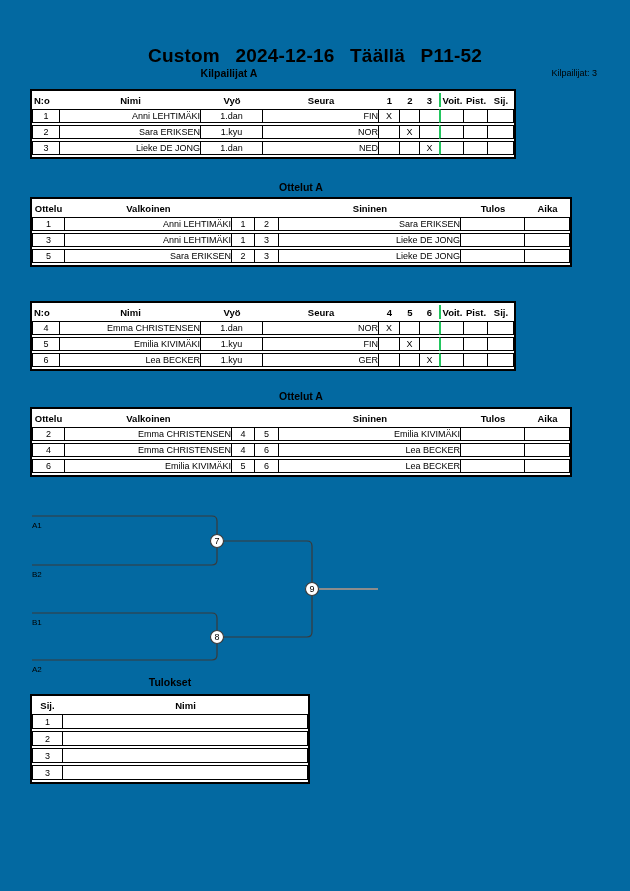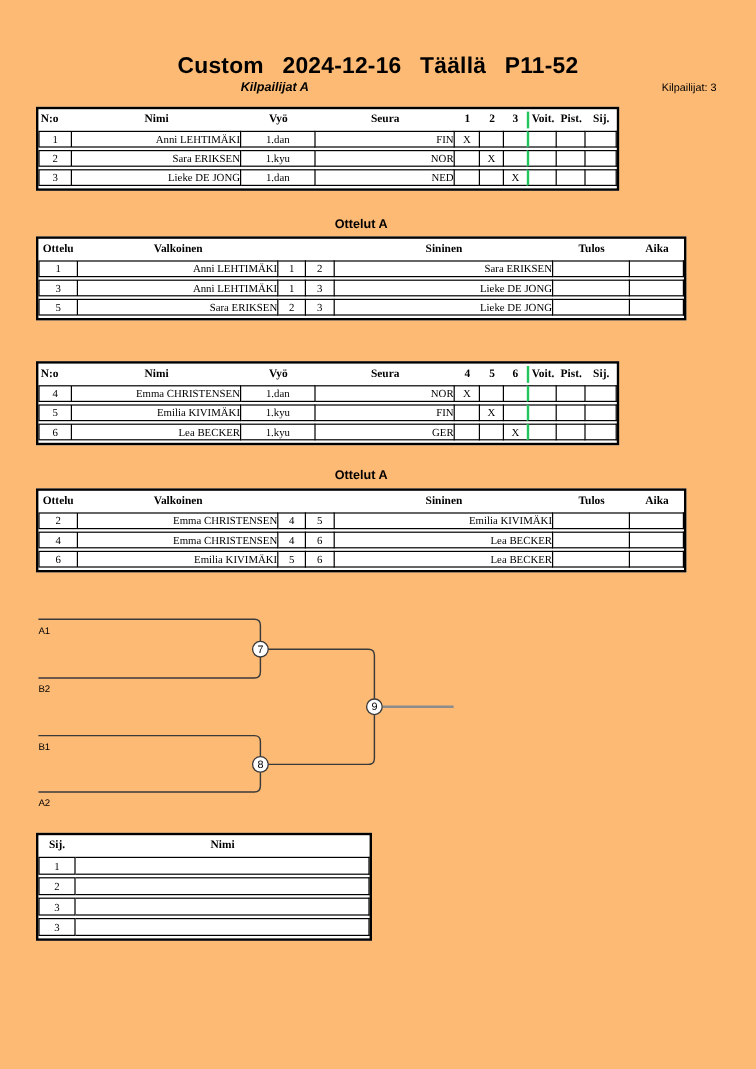--- a/index.html
+++ b/index.html
@@ -1,40 +1,40 @@
 <!DOCTYPE html>
 <html><head>
 <meta charset="utf-8">
 <style>
   * { box-sizing: border-box; margin: 0; padding: 0; }
   html,body { background:#fff; }
   body { font-family:"Liberation Sans", sans-serif; color:#000; }
-  .page { position:relative; width:630px; height:891px; background:#fdba74; overflow:hidden; }
+  .page { position:relative; width:630px; height:891px; background:#0369a1; overflow:hidden; }
 
   .doc-title {
     position:absolute; top:45px; left:0; width:630px;
     text-align:center; font-size:19px; font-weight:bold; word-spacing:10px;
     letter-spacing:0.2px;
   }
   .sec-title { position:absolute; font-weight:bold; font-size:10.5px; text-align:center; }
-  .t-pool-a { top:67px; left:30px; width:398px;font-style:italic; }
+  .t-pool-a { top:67px; left:30px; width:398px; }
   .t-match-a { top:181px; left:30px; width:542px; }
   .t-pool-b { top:285px; left:30px; width:398px; }
   .t-match-b { top:390px; left:30px; width:542px; }
   .t-results { top:676px; left:30px; width:280px; }
   .comp-count { position:absolute; top:68px; left:450px; width:147px; text-align:right; font-size:9px; }
 
   .tbl-wrap { position:absolute; border:2px solid #000; background:#fff; }
   .w-pool-a { left:30px; top:89px;  width:486px; }
   .w-match-a{ left:30px; top:197px; width:542px; }
   .w-pool-b { left:30px; top:301px; width:486px; }
   .w-match-b{ left:30px; top:407px; width:542px; }
   .w-results{ left:30px; top:694px; width:280px; }
 
-  table { border-collapse:separate; border-spacing:0 2px; width:100%; table-layout:fixed;font-family:Liberation Serif, serif; }
+  table { border-collapse:separate; border-spacing:0 2px; width:100%; table-layout:fixed; }
   th { border:none; font-weight:bold; font-size:9.5px; height:14px; text-align:center;
        white-space:nowrap; overflow:hidden; }
   td { border:1px solid #000; font-size:9px; height:14px; text-align:center;
        white-space:nowrap; overflow:hidden; vertical-align:middle; }
   td:not(:first-child) { border-left:none; }
   td.l { text-align:right; padding-left:7px; }
   th.l { text-align:left; padding-left:2px; }
   td.nr { border-right:none; }
   td.tl, th.tl { border-left:2px solid #22c55e; }
   .w-results td { height:15px; }
@@ -312,20 +312,21 @@
     <g>
       <circle cx="192" cy="131" r="6.5" fill="#fff" stroke="#3a3a3a" stroke-width="1.1"></circle>
       <text x="192" y="134" font-size="9" fill="#000" text-anchor="middle">8</text>
     </g>
     <g>
       <circle cx="287" cy="83" r="6.5" fill="#fff" stroke="#3a3a3a" stroke-width="1.1"></circle>
       <text x="287" y="86" font-size="9" fill="#000" text-anchor="middle">9</text>
     </g>
   </svg>
 
+  <div class="sec-title t-results">Tulokset</div>
 
   <div class="tbl-wrap w-results">
     <table>
       <colgroup>
           <col style="width:31px">
           <col style="width:245px">
         </colgroup>
       <tbody>
           <tr>
         <th>Sij.</th>

